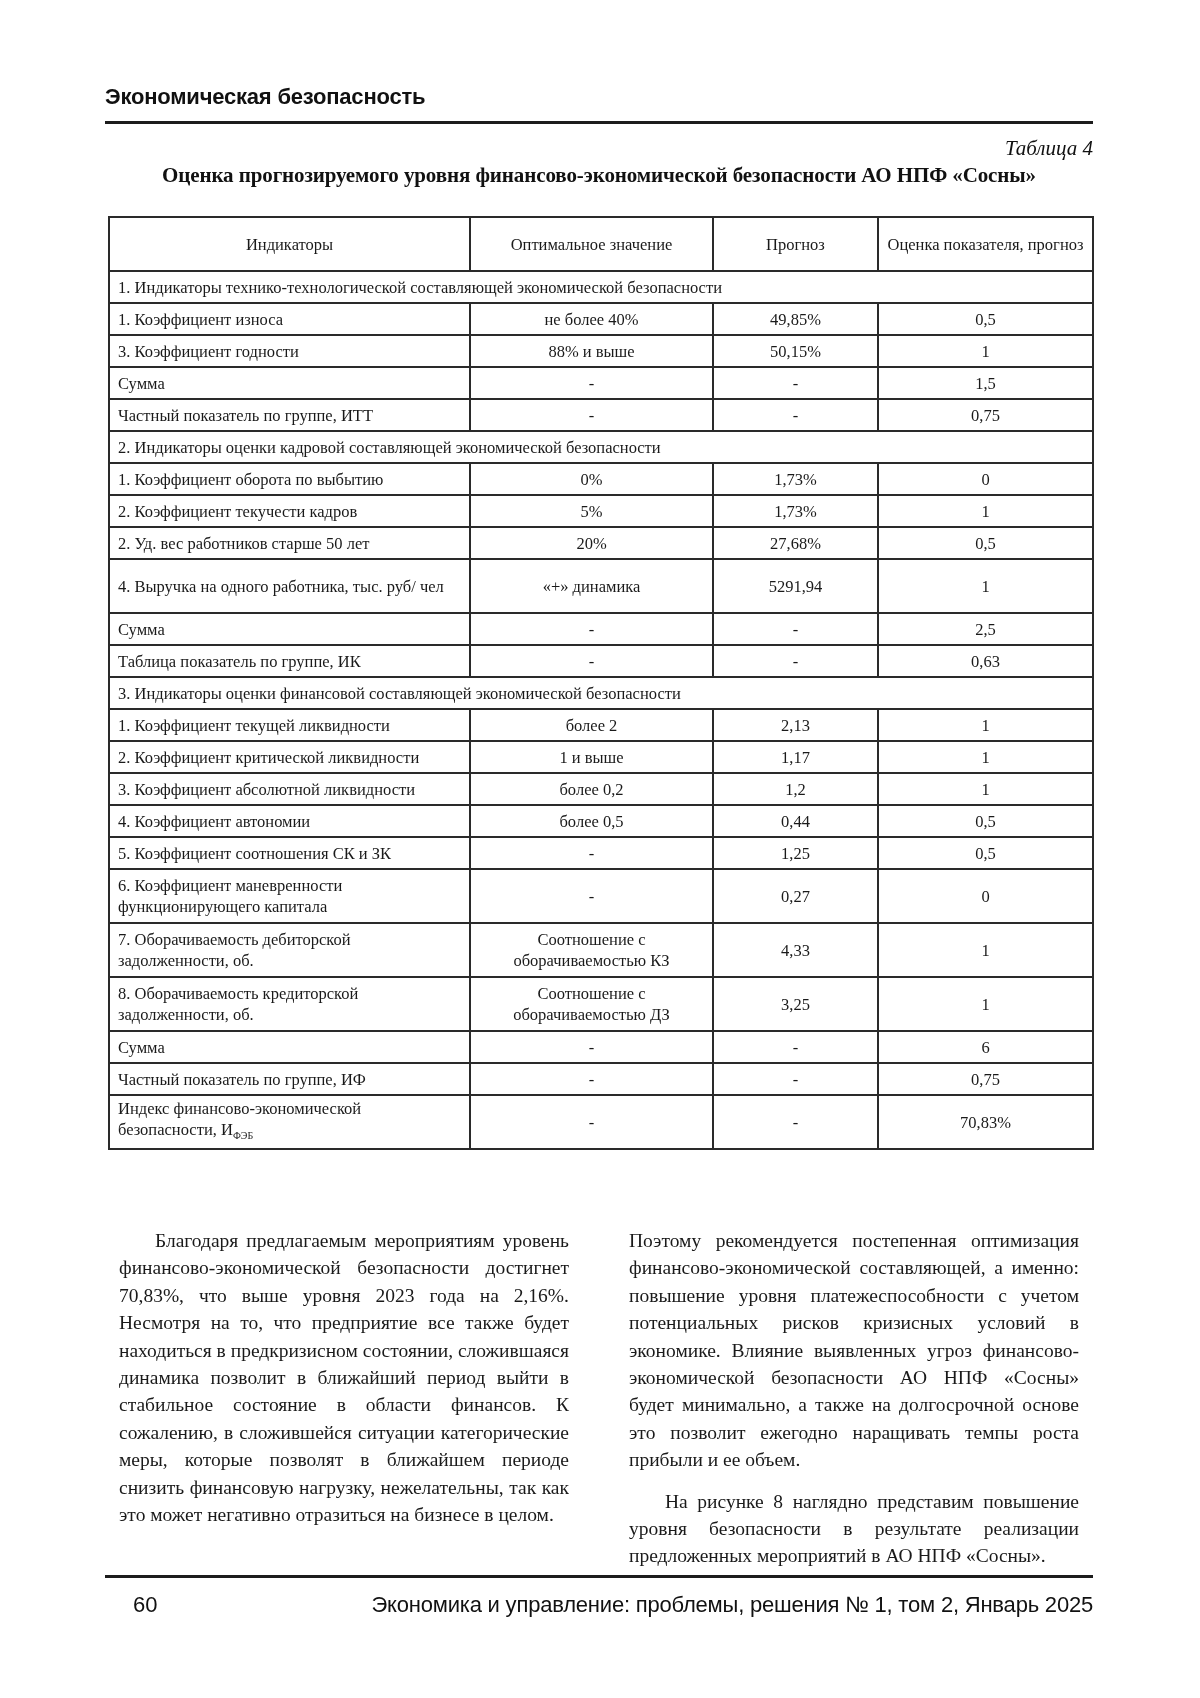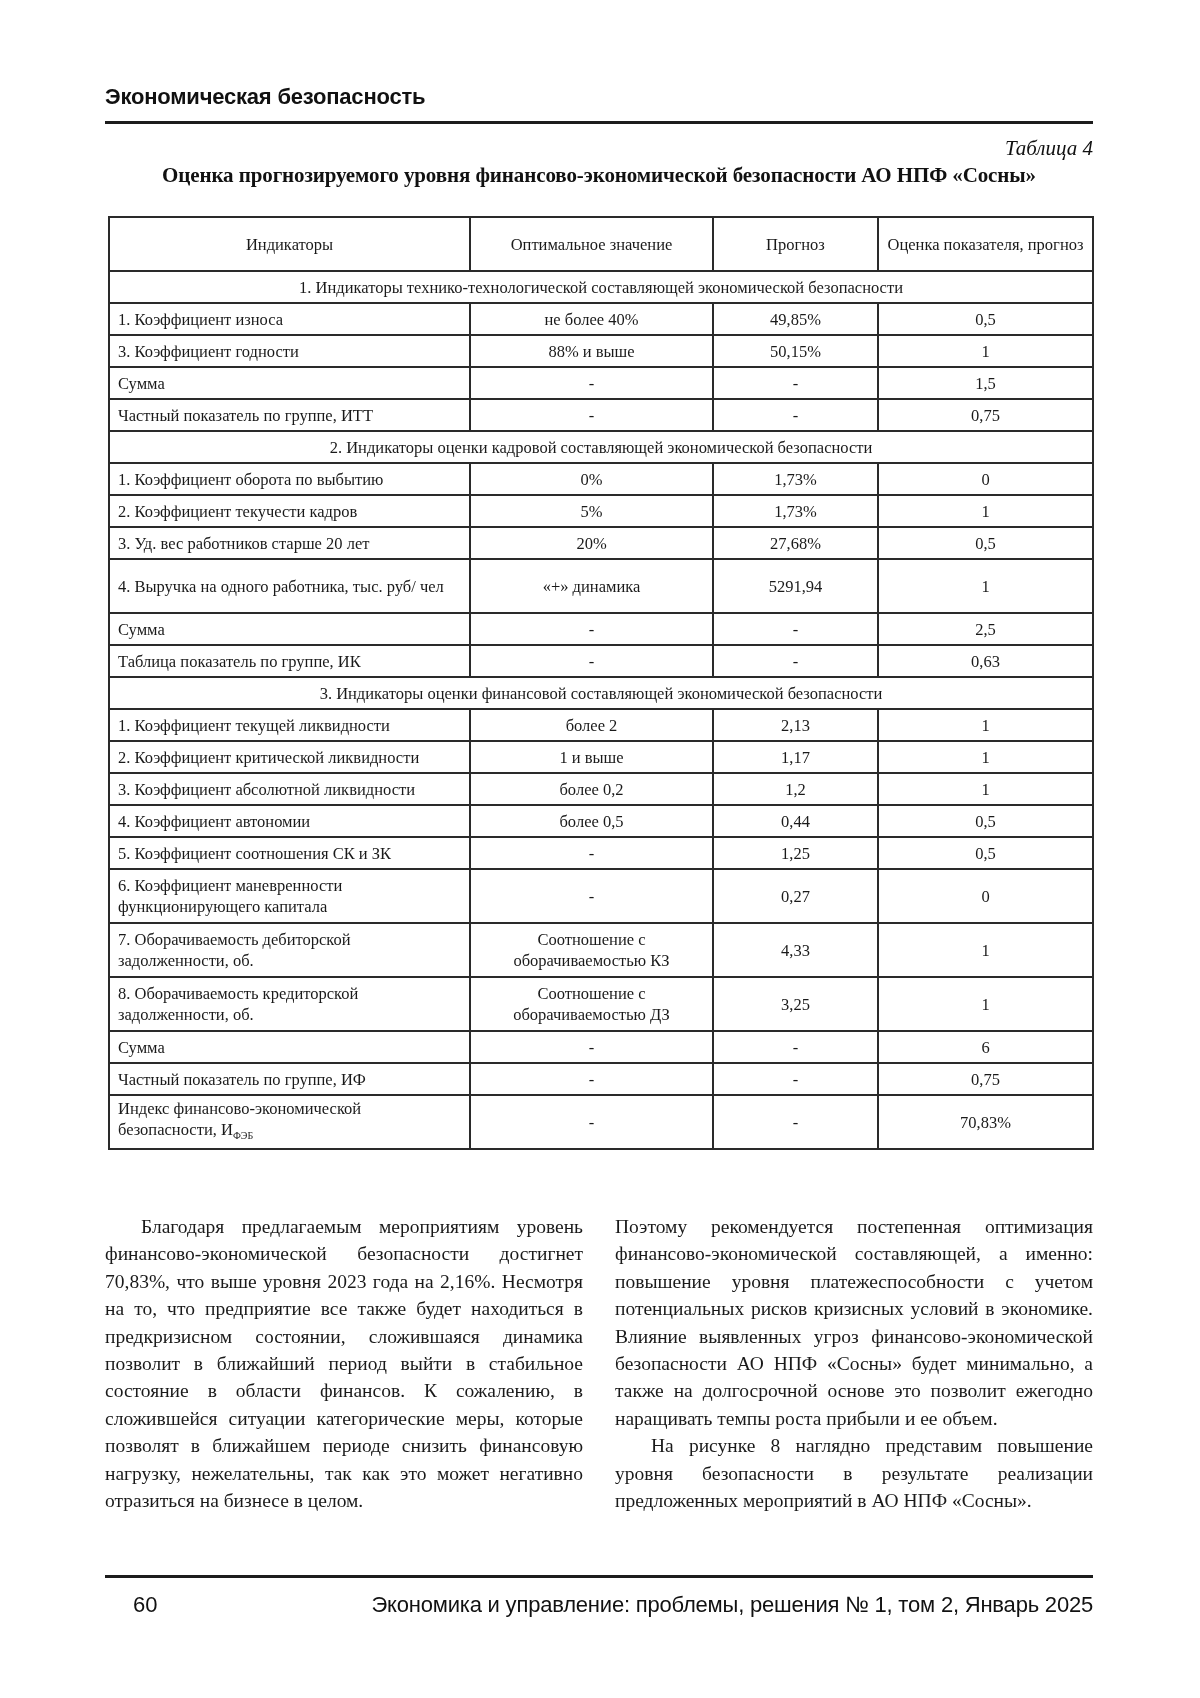--- a/index.html
+++ b/index.html
@@ -30,32 +30,32 @@
   table.data col.c2 { width:243px; }
   table.data col.c3 { width:165px; }
   table.data col.c4 { width:215px; }
   table.data td, table.data th {
     border:2px solid #2a2a2a; padding:0 8px; vertical-align:middle;
     line-height:21px; font-weight:normal;
   }
   table.data tr.hdr th { height:52px; text-align:center; }
   table.data tr.single td { height:30px; }
   table.data tr.double td { height:52px; }
-  table.data tr.section td { height:30px; text-align:center; }
+  table.data tr.section td { height:30px; text-align:left; }
   table.data td.c { text-align:center; }
   table.data td.l { text-align:left; }
   sub { font-size:10px; vertical-align:-4px; }
   .col {
     position:absolute; top:1213px; width:478px;
     font-family:"Liberation Serif", serif; font-size:19.5px; line-height:27.4px;
     text-align:justify; color:#1a1a1a;
   }
   .col.left { left:105px; }
   .col.right { left:615px; }
-  .col p { margin:0; text-indent:36px; }
+  .col p { margin:14px; text-indent:36px; }
   .col p.noindent { text-indent:0; }
   .footer-page {
     position:absolute; left:105px; top:1592px;
     font-family:"Liberation Sans", sans-serif; font-size:22px; color:#111;margin-left:28px;
   }
   .footer-journal {
     position:absolute; right:107px; top:1592px;
     font-family:"Liberation Sans", sans-serif; font-size:22px; color:#111; letter-spacing:-0.2px;
   }
 </style>
@@ -122,21 +122,21 @@
       <td class="c">1,73%</td>
       <td class="c">0</td>
     </tr>
     <tr class="single">
       <td class="l">2. Коэффициент текучести кадров</td>
       <td class="c">5%</td>
       <td class="c">1,73%</td>
       <td class="c">1</td>
     </tr>
     <tr class="single">
-      <td class="l">3. Уд. вес работников старше 20 лет</td>
+      <td class="l">2. Уд. вес работников старше 50 лет</td>
       <td class="c">20%</td>
       <td class="c">27,68%</td>
       <td class="c">0,5</td>
     </tr>
     <tr class="double">
       <td class="l">4. Выручка на одного работника, тыс. руб/ чел</td>
       <td class="c">«+» динамика</td>
       <td class="c">5291,94</td>
       <td class="c">1</td>
     </tr>

